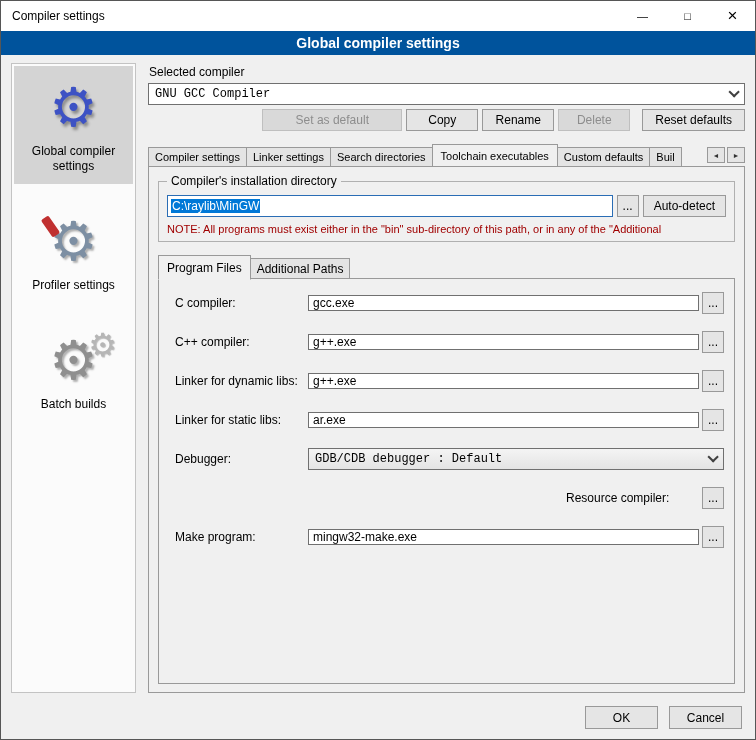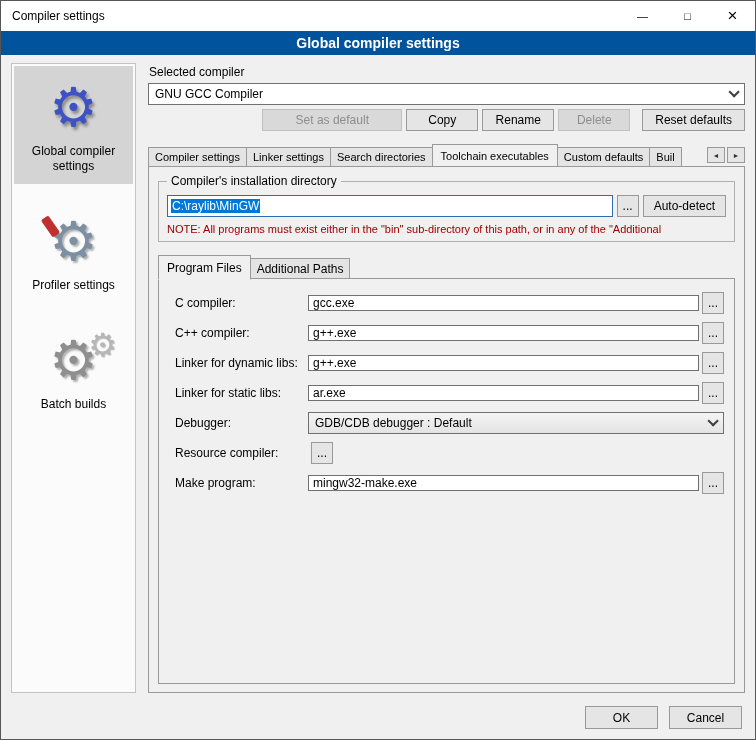--- a/index.html
+++ b/index.html
@@ -34,21 +34,21 @@
   .gear.steel{color:#7d8fa3;text-shadow:2px 2px 2px rgba(0,0,0,.30);}
   .gear.gray{color:#8f8f8f;text-shadow:2px 2px 2px rgba(0,0,0,.30);}
   .gear.small{font-size:32px;position:absolute;right:14px;top:2px;color:#b6b6b6;text-shadow:1px 1px 1px rgba(0,0,0,.25);}
   .red-accent{position:absolute;left:30px;top:8px;width:9px;height:21px;background:#c03030;transform:rotate(-35deg);border-radius:2px;}
   .side-label{text-align:center;font-size:12px;margin-top:4px;line-height:1.25;}
 
   
   .main{flex:1;display:flex;flex-direction:column;min-width:0;}
   .field-label{margin:2px 0 4px 1px;}
   .combo{height:22px;background:#fff;border:1px solid #707070;display:flex;align-items:center;padding:0 8px 0 6px;cursor:default;}
-  .combo .val{flex:1;overflow:hidden;white-space:nowrap;}
+  .combo .val{flex:1;overflow:hidden;white-space:nowrap;font-family:Liberation Mono, monospace;}
   .chev{width:8px;height:8px;border-right:2px solid #404040;border-bottom:2px solid #404040;transform:rotate(45deg) translateY(-3px);flex-shrink:0;}
 
   .btn-row{display:flex;justify-content:flex-end;gap:4px;margin-top:4px;}
   .btn{min-width:72px;height:22px;padding:0 12px;background:#e5e5e5;border:1px solid #999;font-size:12px;font-family:inherit;cursor:default;color:#000;}
   .btn.disabled{background:#d9d9d9;border-color:#bfbfbf;color:#8d8d8d;}
   .btn.wide{min-width:140px;}
   .btn.reset{min-width:84px;margin-left:8px;}
 
   
   .tabstrip{display:flex;align-items:flex-end;margin-top:13px;}
@@ -67,21 +67,21 @@
   .dir-row{display:flex;gap:4px;align-items:center;}
   .dir-input{flex:1;height:22px;border:1px solid #2a6db5;background:#fff;display:flex;align-items:center;padding:0 3px;overflow:hidden;}
   .dir-input .sel{background:var(--selection-blue);color:#fff;padding:0 1px;}
   .btn.browse{min-width:22px;width:22px;padding:0;flex-shrink:0;}
   .btn.autodetect{min-width:0;padding:0 10px;flex-shrink:0;}
   .note{color:var(--note-red);font-size:11px;margin-top:6px;white-space:nowrap;overflow:hidden;}
 
   .subtabs{margin-top:13px;}
   .subpanel{flex:1;border:1px solid #999;margin-top:-1px;background:#f0f0f0;padding:13px 10px 10px 16px;display:flex;flex-direction:column;min-height:0;position:relative;z-index:2;}
 
-  .frow{display:flex;align-items:center;margin-bottom:8px;}
+  .frow{display:flex;align-items:center;margin-bottom:17px;justify-content:flex-end;}
   .flabel{width:133px;flex-shrink:0;font-size:12px;}
   .finput{flex:1;height:16px;border:1px solid #707070;background:#fff;font-size:12px;font-family:inherit;padding:0 4px;min-width:0;}
   .frow .btn.browse{margin-left:3px;}
   .combo.gray{flex:1;background:linear-gradient(#f4f4f4,#e4e4e4);}
 
   
   .footer{height:40px;flex-shrink:0;display:flex;justify-content:flex-end;align-items:flex-start;gap:11px;padding:7px 13px 0;}
   .btn.footer-btn{min-width:73px;height:23px;}
 </style>
 </head>

